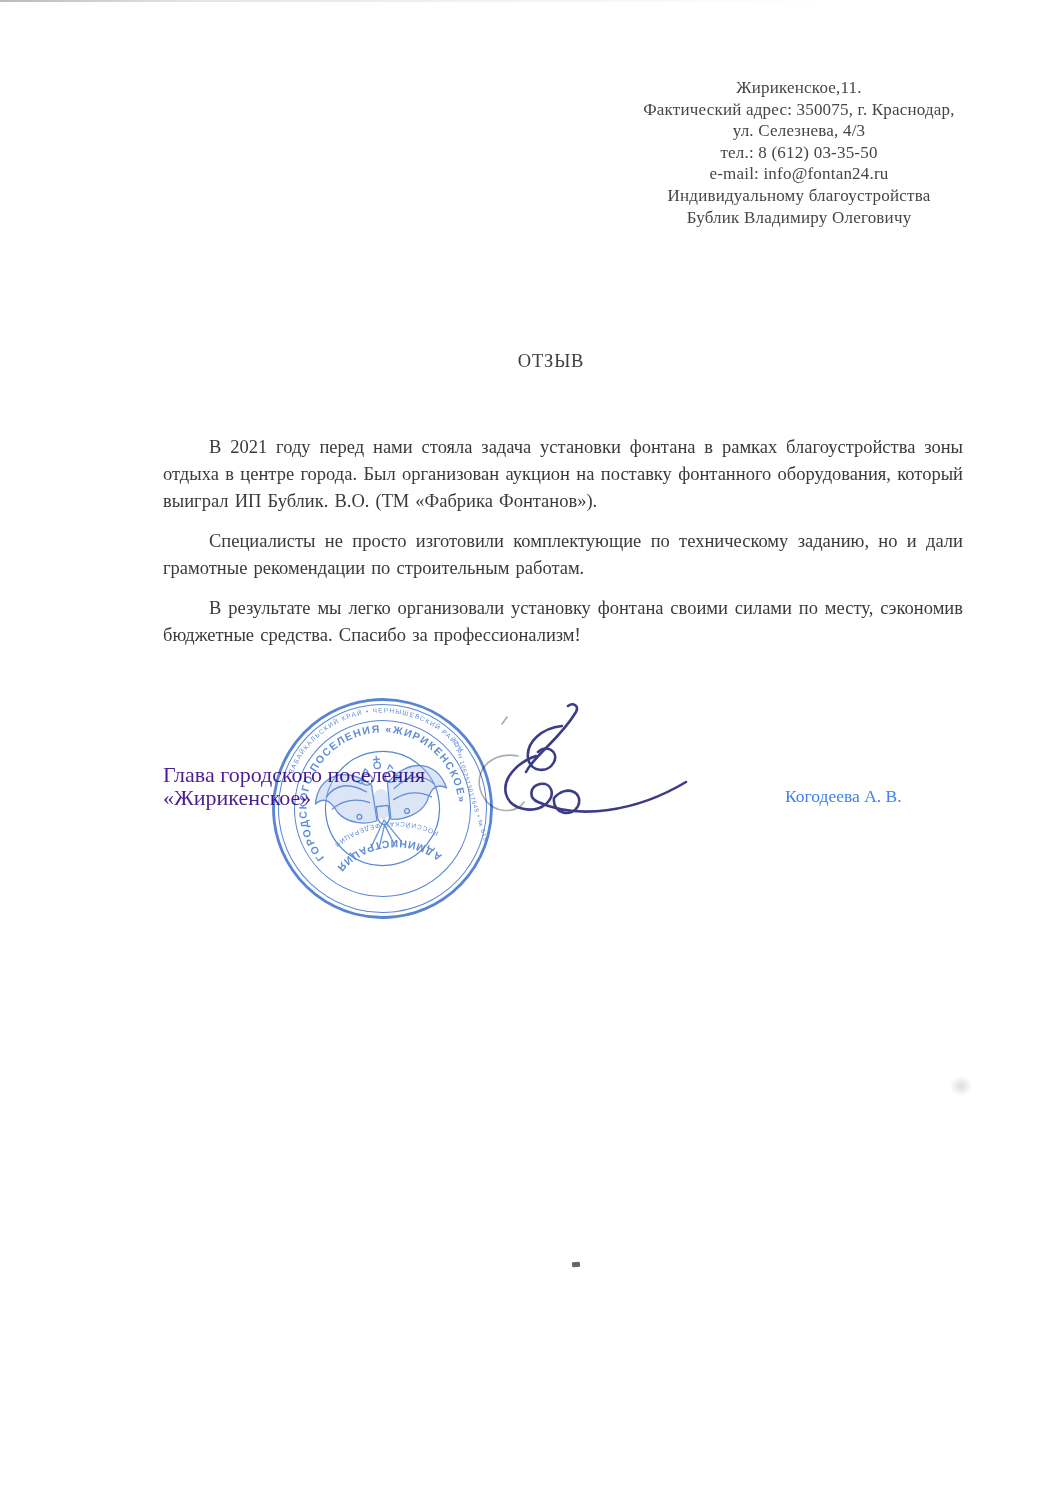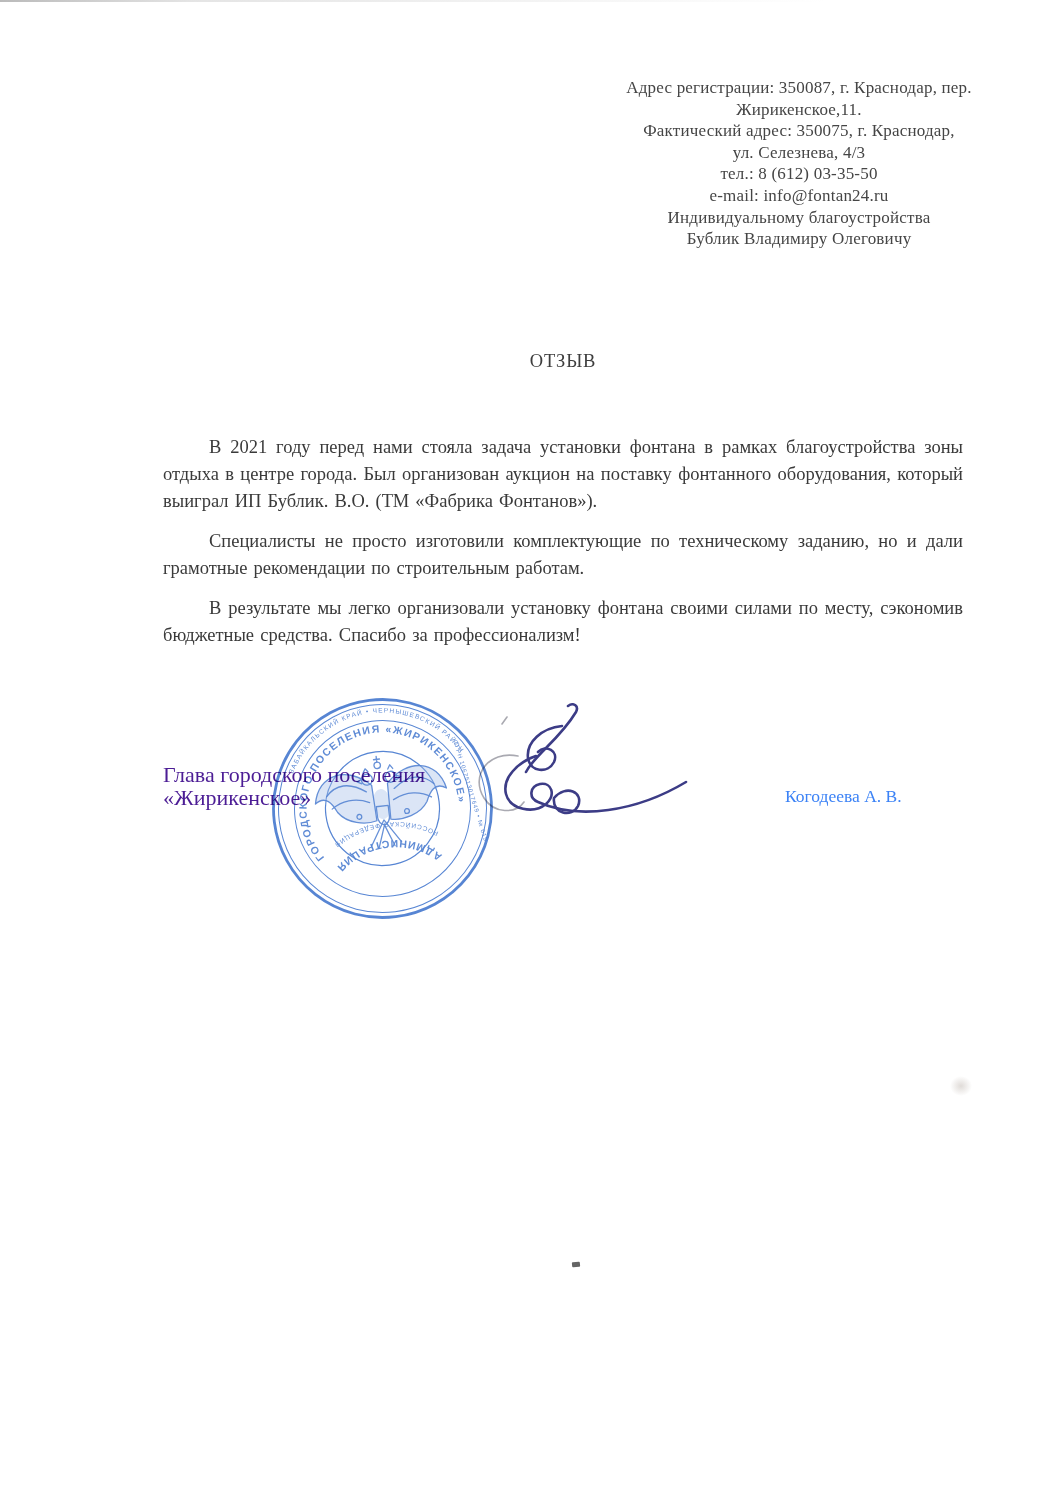--- a/index.html
+++ b/index.html
@@ -9,21 +9,21 @@
   }
   .scan-line{
     position:absolute;top:0;left:0;width:100%;height:2px;
     background:linear-gradient(to right,rgba(130,130,130,.55),rgba(185,185,185,.38) 18%,rgba(205,205,205,.28) 45%,rgba(225,225,225,0) 78%);
   }
   .letterhead{
     position:absolute;top:77px;left:598px;width:402px;
     text-align:center;font-size:17px;line-height:21.6px;color:#454545;letter-spacing:.2px;
   }
   .doc-title{
-    position:absolute;top:351px;left:163px;width:800px;
+    position:absolute;top:351px;left:151px;width:800px;
     text-align:center;font-size:18.5px;letter-spacing:.8px;color:#3d3d3d;
   }
   .body-text{
     position:absolute;top:422px;left:163px;width:800px;
     font-size:18.5px;line-height:27px;text-align:justify;word-spacing:1.5px;color:#3a3a3a;
   }
   .body-text p{margin:12px 0 13px 0;text-indent:46px;}
   .sign-left{position:absolute;top:763px;left:163px;font-size:22px;line-height:23px;color:#4c1d95;}
   .sign-name{position:absolute;top:786px;left:785px;font-size:17.5px;color:#3b82f6;}
   .stamp{position:absolute;left:260px;top:686px;mix-blend-mode:multiply;opacity:.93;transform:rotate(-7deg);}
@@ -41,21 +41,20 @@
   }
 </style>
 </head>
 <body>
 
 <div class="page">
 
   <div class="scan-line"></div>
 
   <div class="letterhead">
-    <div>Адрес регистрации: 350087, г. Краснодар, пер.</div>
     <div>Жирикенское,11.</div>
     <div>Фактический адрес: 350075, г. Краснодар,</div>
     <div>ул. Селезнева, 4/3</div>
     <div>тел.: 8 (612) 03-35-50</div>
     <div>e-mail: info@fontan24.ru</div>
     <div>Индивидуальному благоустройства</div>
     <div>Бублик Владимиру Олеговичу</div>
   </div>
 
   <div class="doc-title">ОТЗЫВ</div>

